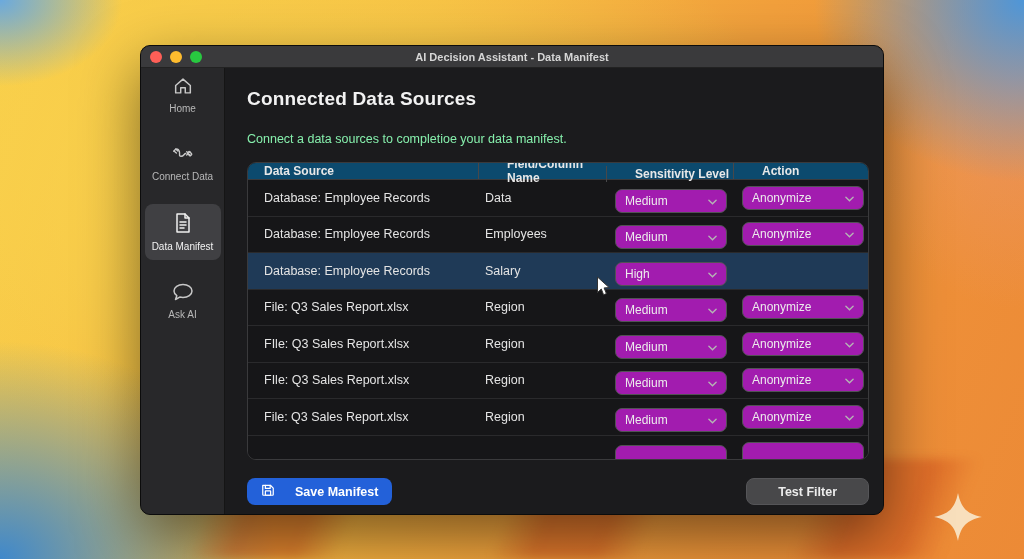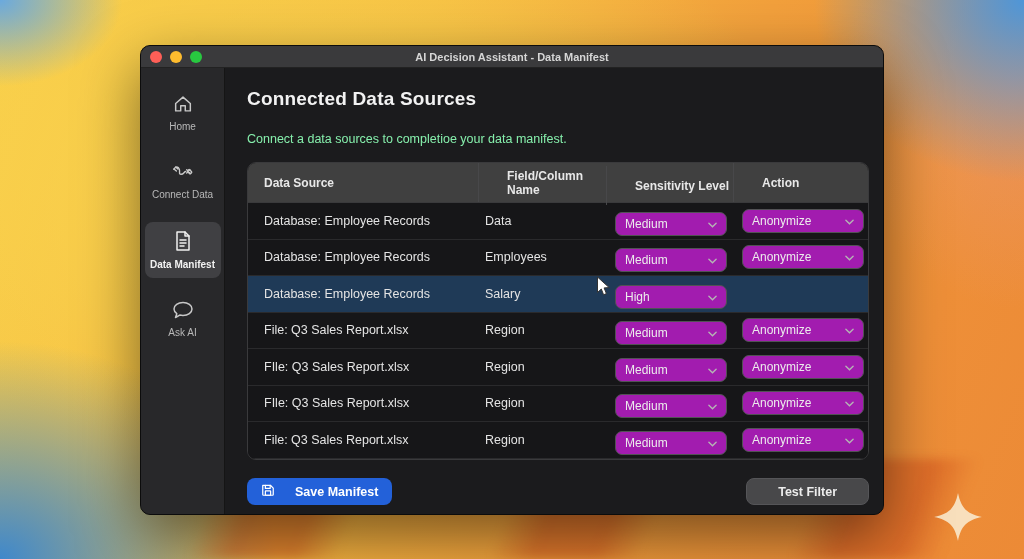--- a/index.html
+++ b/index.html
@@ -44,43 +44,43 @@
   .light.red { background:#ff5f57; } .light.yellow { background:#febc2e; } .light.green { background:#28c840; }
   .titlebar-title {
     position:absolute; left:0; right:0; text-align:center;
     font-size:11px; font-weight:bold; color:#d6d6d6;
   }
   .window-body { flex:1; display:flex; min-height:0; }
 
   
   .sidebar {
     width:84px; flex:0 0 84px; background:#28282a; border-right:1px solid #151515;
-    display:flex; flex-direction:column; align-items:center; padding-top:18px; gap:14px;
+    display:flex; flex-direction:column; align-items:center; gap:14px;
   }
   .side-item {
     width:76px; padding:7px 2px 8px; border-radius:8px;
     display:flex; flex-direction:column; align-items:center; gap:6px; cursor:default;
   }
   .side-item .lbl { font-size:10px; color:#b8b8b8; text-align:center; line-height:1.1; }
   .side-item.active { background:#404043; }
-  .side-item.active .lbl { color:#f2f2f2; font-weight:bold; }
+  .side-item.active .lbl { color:#f2f2f2; font-weight:normal; }
   .side-item svg { display:block; }
 
   
   .content { flex:1; padding:20px 0 0 22px; position:relative; background:#1b1b1d; }
   .page-title { font-size:19px; font-weight:bold; color:#f2f2f2; letter-spacing:.2px; }
   .page-subtitle { margin-top:22px; font-size:12.5px; color:#86efac; }
 
   
   .table {
     margin-top:16px; width:622px; height:298px; overflow:hidden;
     border:1px solid #3a3a3c; border-radius:9px; background:#141416;
   }
   .thead {
-    display:flex; height:40px; background:#404040; align-items:center;
+    display:flex; height:17px; background:#0c4a6e; align-items:center;
     border-bottom:1px solid #3a3a3c;
   }
   .th { font-size:12px; font-weight:bold; color:#e8e8e8; display:flex; align-items:center; height:100%; }
   .th + .th { border-left:1px solid #48484a;padding-left:28px; }
   .c1 { width:230px; padding-left:16px; }
   .c2 { width:128px; padding-left:7px; }
   .c3 { width:127px; padding-left:7px;margin-top:6px; }
   .c4 { flex:1; padding-left:8px; }
   .trow {
     display:flex; height:36.5px; align-items:center; background:#161618;

